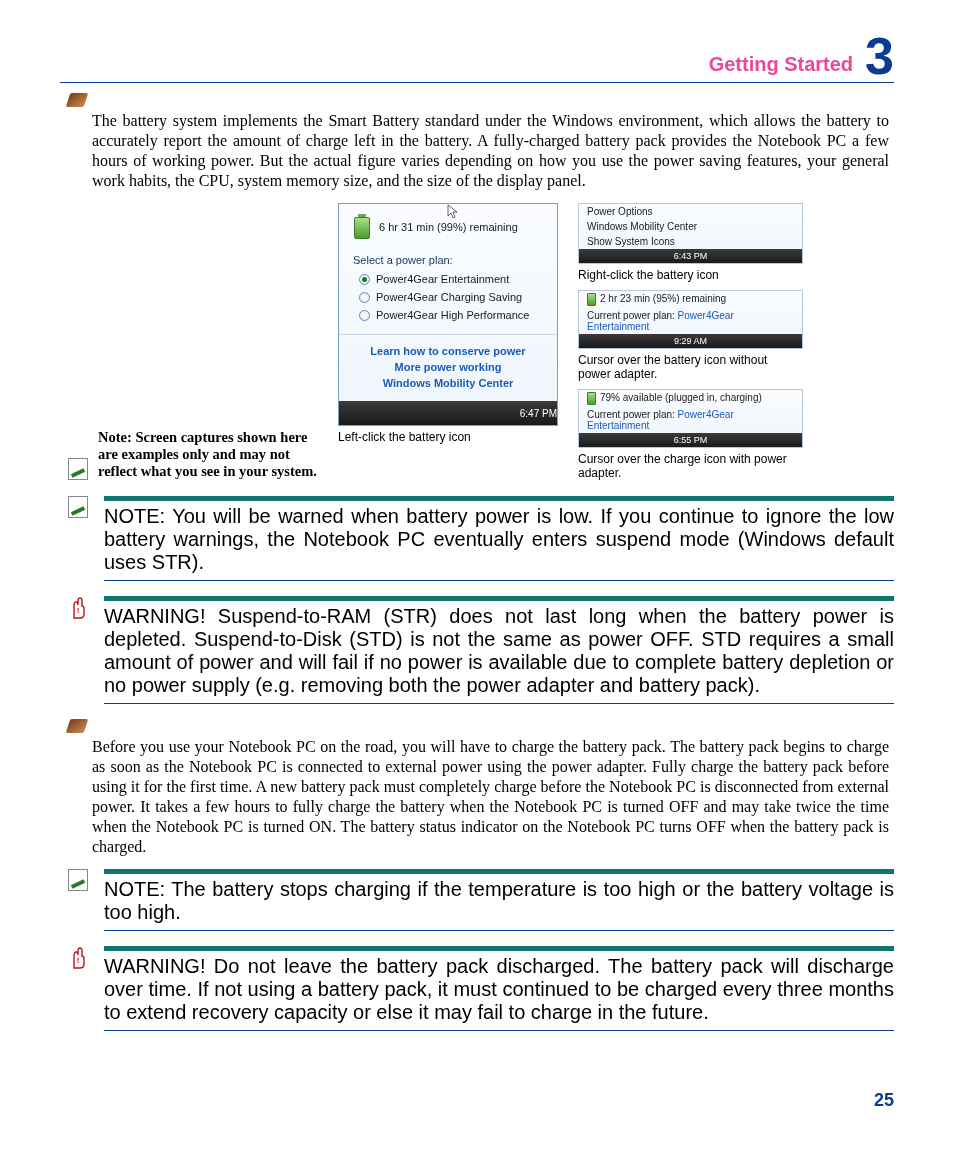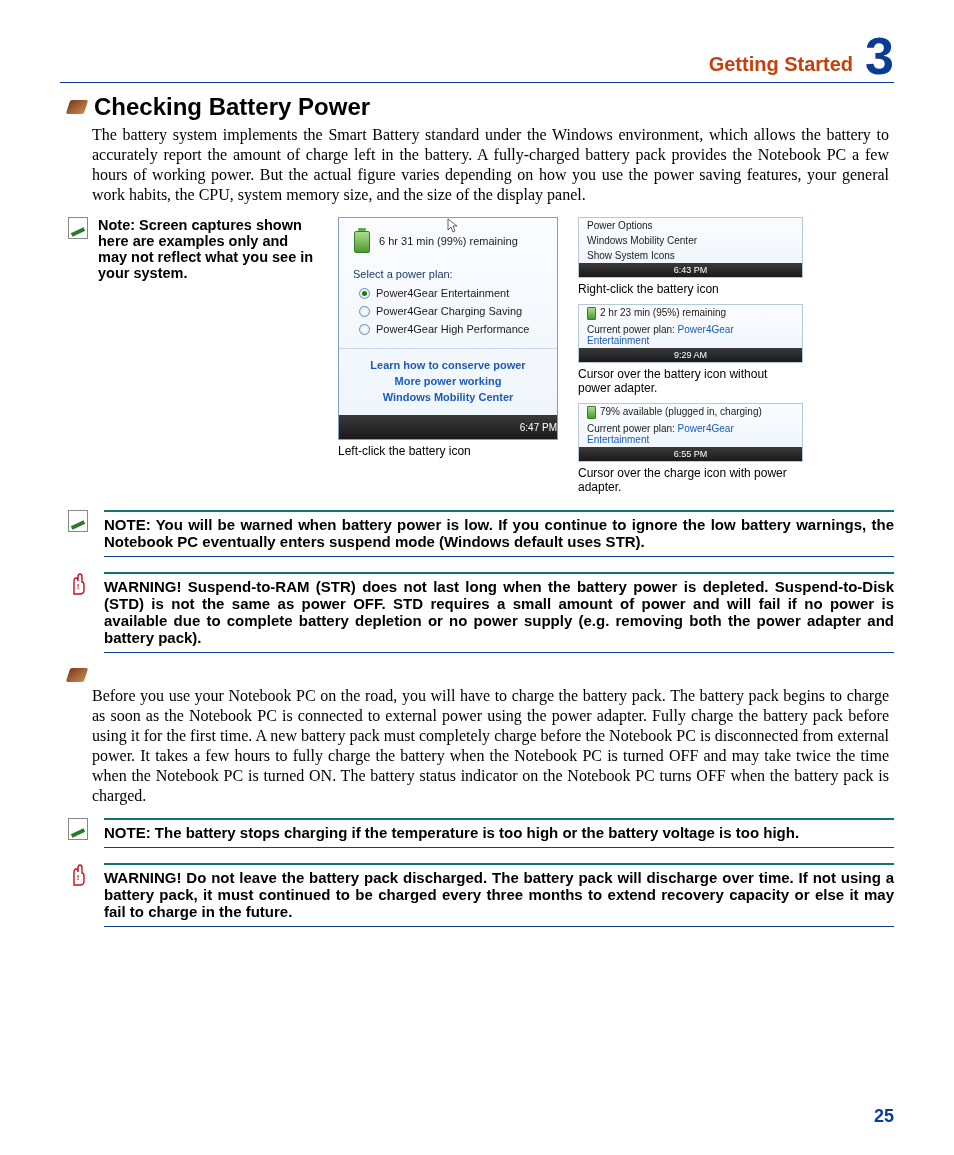--- a/index.html
+++ b/index.html
@@ -12,21 +12,21 @@
     position: relative;
     padding: 30px 60px 40px 60px;
   }
   .top-header {
     display: flex;
     justify-content: flex-end;
     align-items: flex-end;
     gap: 12px;
   }
   .top-header .title {
-    color: #c2410c;
+    color: #ec4899;
     font-size: 20px;
     font-weight: bold;
     padding-bottom: 6px;
   }
   .top-header .chapnum {
     color: #0a3d91;
     font-size: 52px;
     font-weight: bold;
     line-height: 1;
   }
@@ -86,38 +86,39 @@
     transform: rotate(-25deg);
   }
   .warn-icon {
     width: 20px;
     height: 24px;
     flex-shrink: 0;
   }
   .warn-icon svg { width: 100%; height: 100%; }
   .boxed {
     flex: 1;
-    border-top: 2px solid #0f766e;
+    border-top: 5px solid #0f766e;
     border-bottom: 1px solid #0a3d91;
     padding: 4px 0 6px 0;
-    font-weight: bold;
-    font-size: 15px;
+    font-weight: normal;
+    font-size: 20px;
     text-align: justify;
   }
   .examples-row {
     display: flex;
     gap: 20px;
     margin-left: 8px;
     margin-bottom: 16px;
   }
   .examples-left {
     width: 250px;
     display: flex;
     gap: 10px;
-    align-items: flex-start;
+    align-items: flex-end;
+    font-family: Liberation Serif, serif;
   }
   .examples-left .text {
     font-weight: bold;
     font-size: 14.5px;
   }
   .examples-mid {
     width: 220px;
   }
   .examples-right {
     width: 225px;
@@ -236,21 +237,21 @@
     height: 13px;
     border: 1px solid #3b7a2b;
     background: linear-gradient(#a8e08a,#4e9a2f);
     border-radius: 1px;
     vertical-align: middle;
     margin-right: 4px;
   }
   .mini .link { color: #1a5bb8; }
   .pagenum {
     position: absolute;
-    bottom: 28px;
+    bottom: 44px;
     right: 60px;
     color: #0a3d91;
     font-weight: bold;
     font-size: 18px;
   }
   .svg-cursor {
     position: absolute;
     width: 12px;
     height: 16px;
   }
@@ -259,21 +260,20 @@
 <body>
 
 <div class="top-header">
   <span class="title">Getting Started</span>
   <span class="chapnum">3</span>
 </div>
 <hr class="header-rule">
 
 <div class="section-heading">
   <span class="sec-icon"></span>
-  <h2>Checking Battery Power</h2>
 </div>
 <p class="bodytext">The battery system implements the Smart Battery standard under the Windows environment, which allows the battery to accurately report the amount of charge left in the battery. A fully-charged battery pack provides the Notebook PC a few hours of working power. But the actual figure varies depending on how you use the power saving features, your general work habits, the CPU, system memory size, and the size of the display panel.</p>
 
 <div class="examples-row">
   <div class="examples-left">
     <div class="note-icon"></div>
     <div class="text">Note: Screen captures shown here are examples only and may not reflect what you see in your system.</div>
   </div>
 
   <div class="examples-mid">

